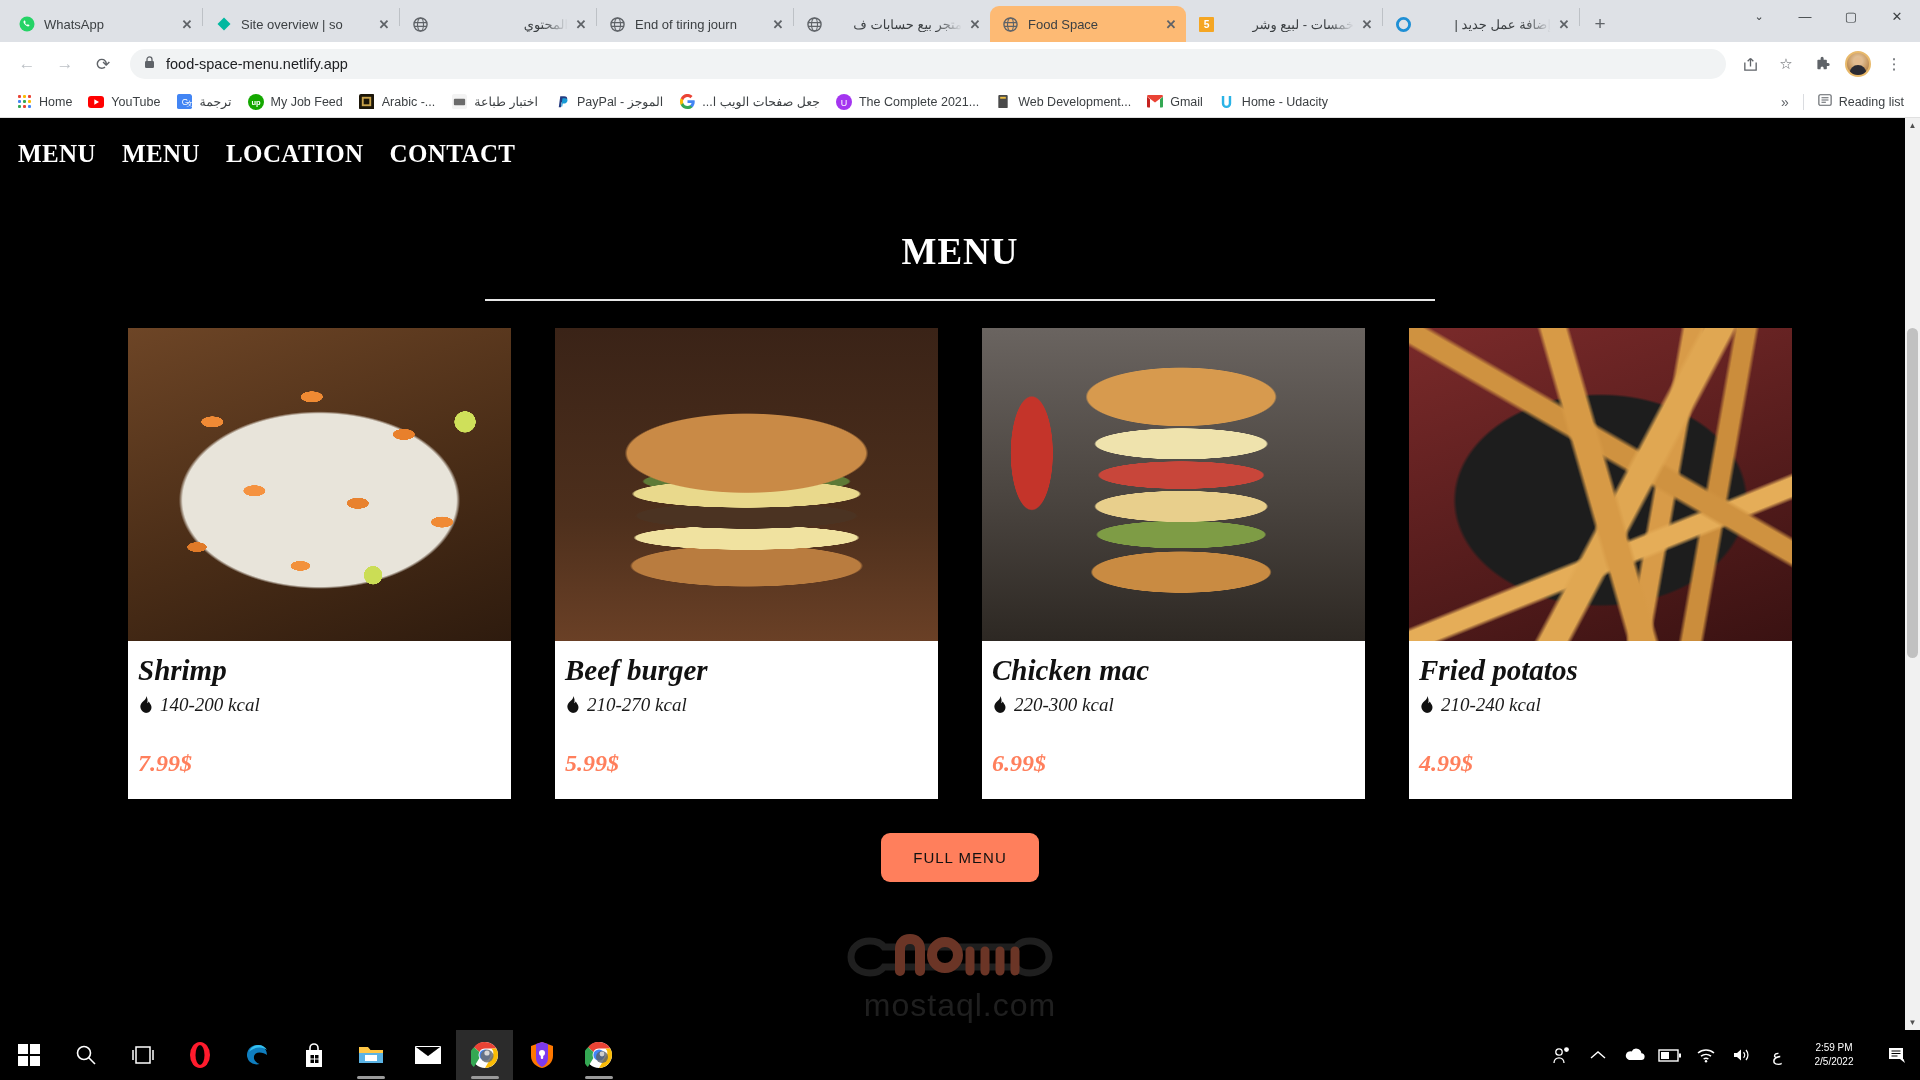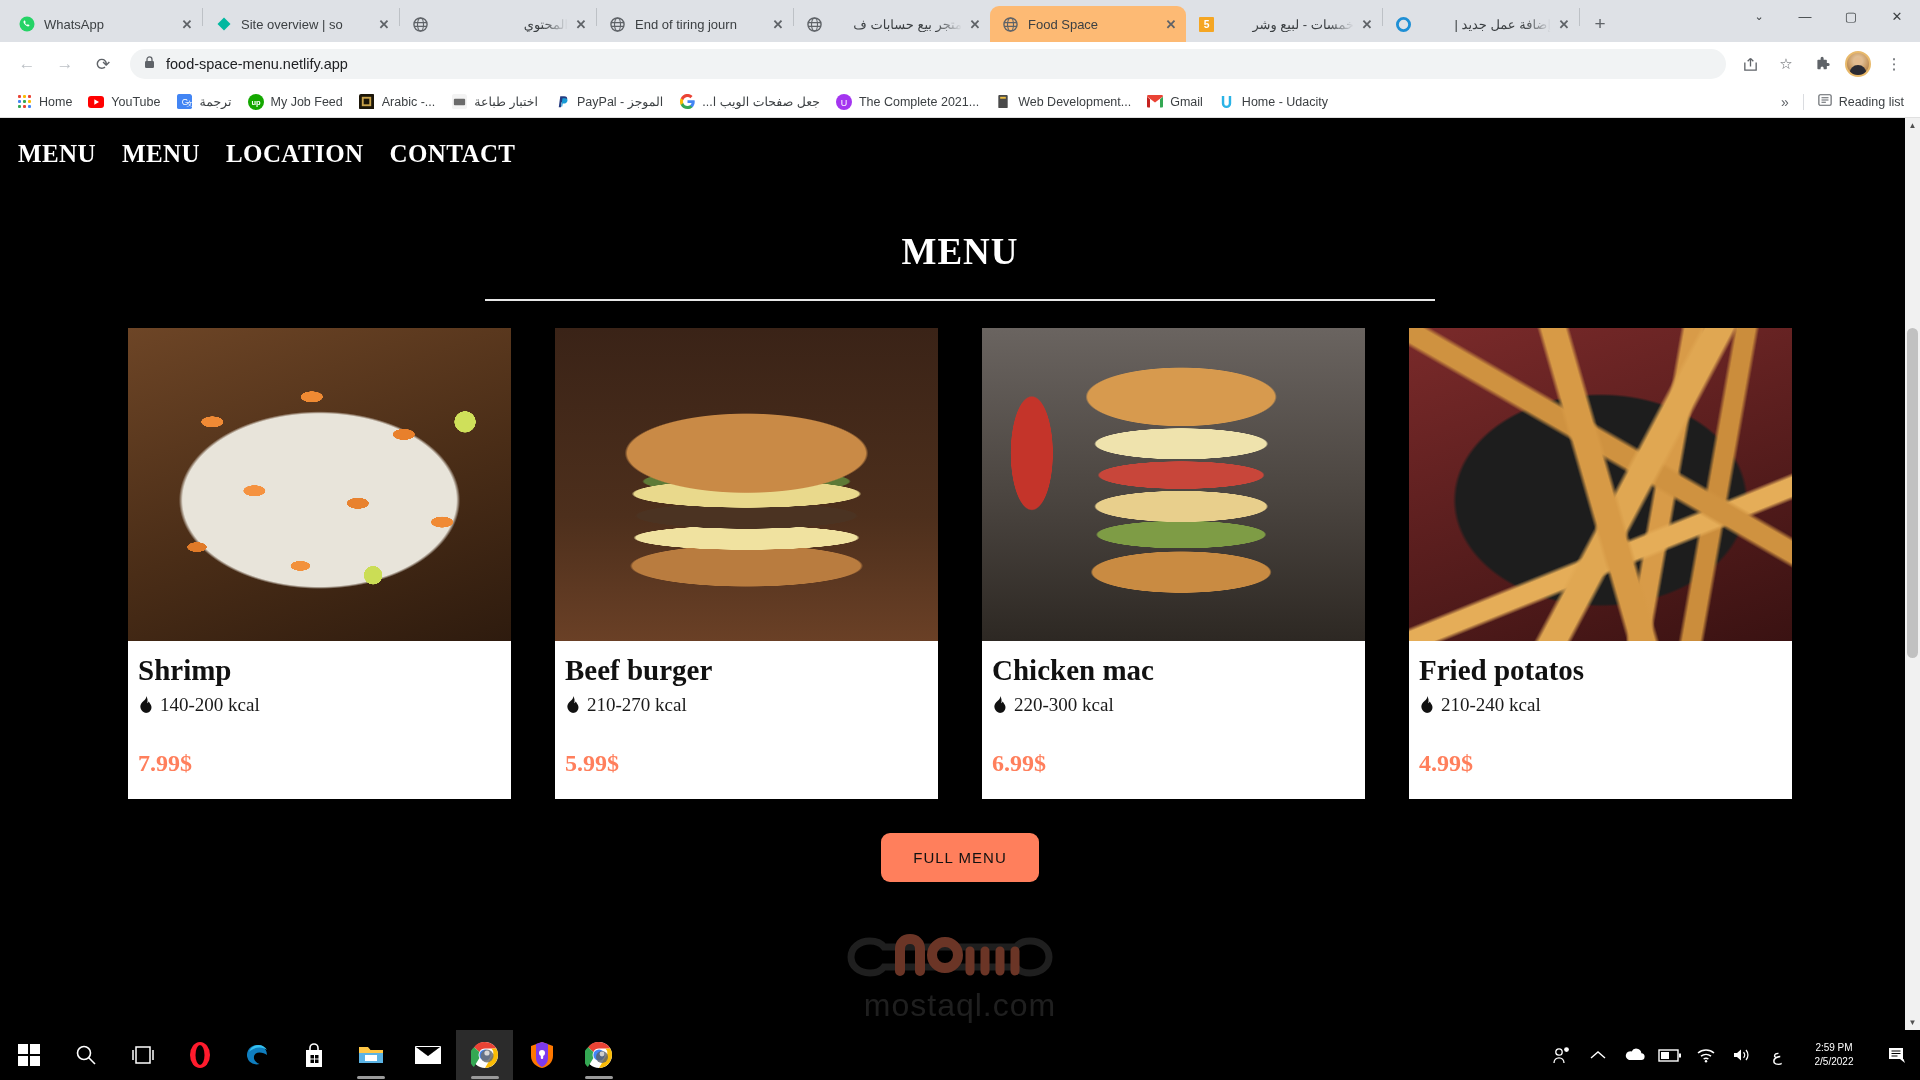--- a/index.html
+++ b/index.html
@@ -135,21 +135,21 @@
   }
   .section-sub {
     font-family: "Liberation Serif", serif; font-style: italic; font-weight: 700;
     font-size: 24px; color: #fff; margin-top: 13px;
   }
   .rule {
     width: 950px; height: 2px; background: #e6e6e6; margin: 26px auto 0;
   }
 
   .cards {
-    display: flex; justify-content: center; gap: 44px; margin-top: 27px;
+    display: flex; justify-content: center; gap: 44px; margin-top: 27px; font-style: italic;
   }
   .card {
     width: 383px; background: #fff; display: flex; flex-direction: column;
   }
   .card .photo { width: 100%; height: 313px; position: relative; overflow: hidden; }
   .card .body { padding: 14px 10px 22px 10px; }
   .card .name {
     font-family: "Liberation Serif", serif; font-weight: 700;
     font-size: 29px; color: #111; line-height: 1.05;
   }

